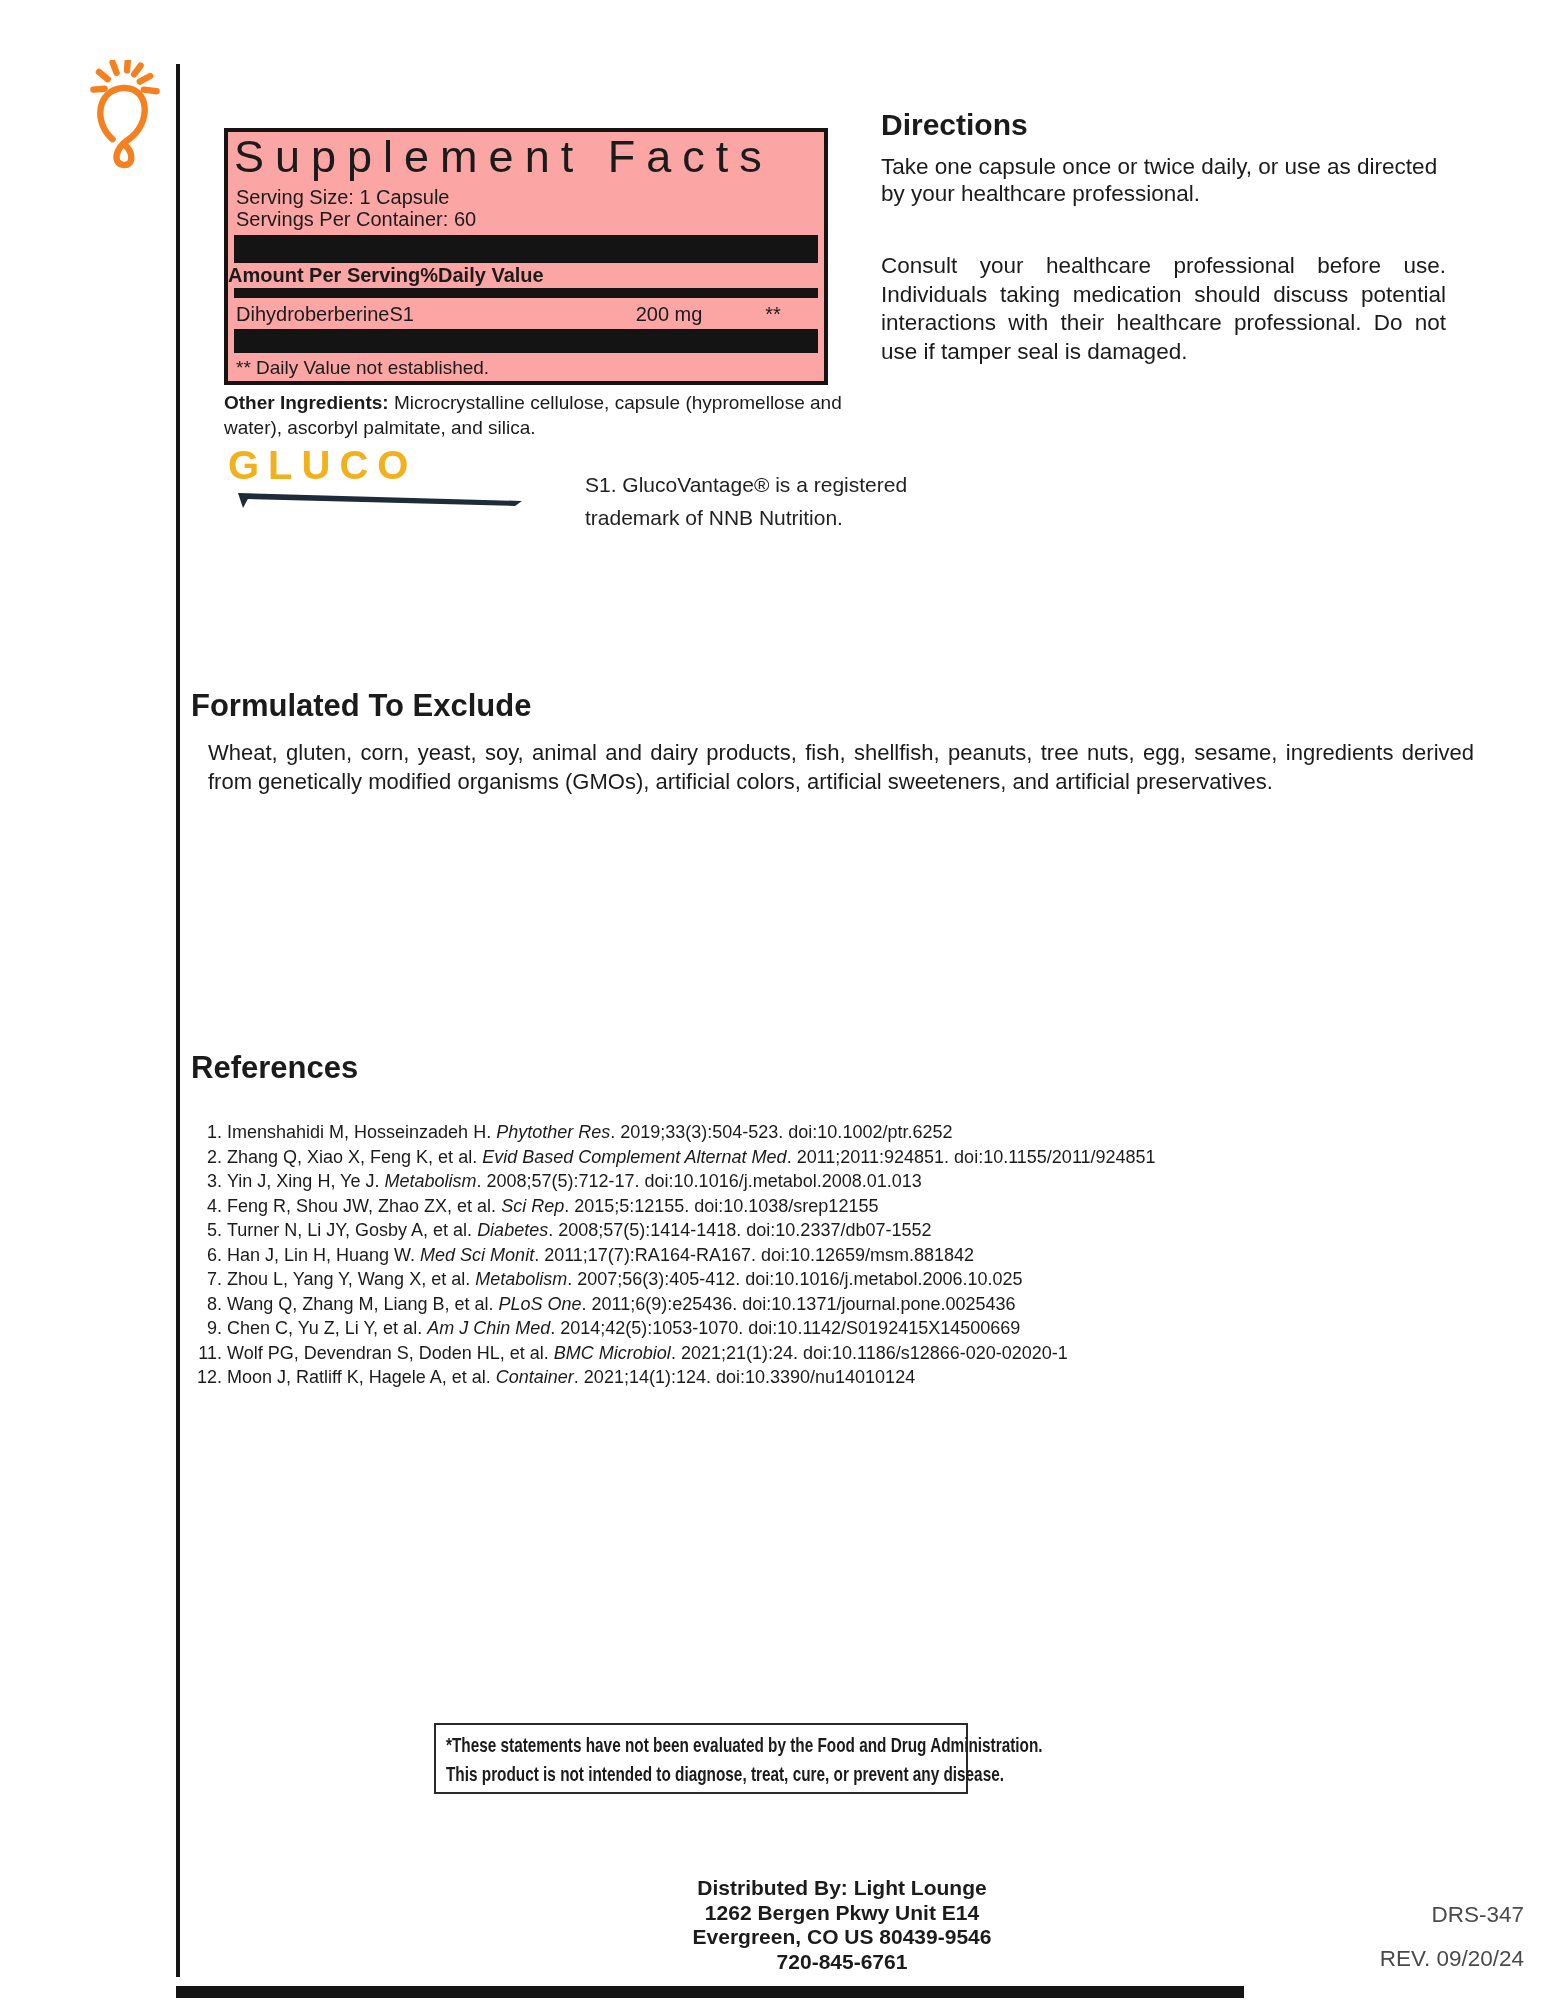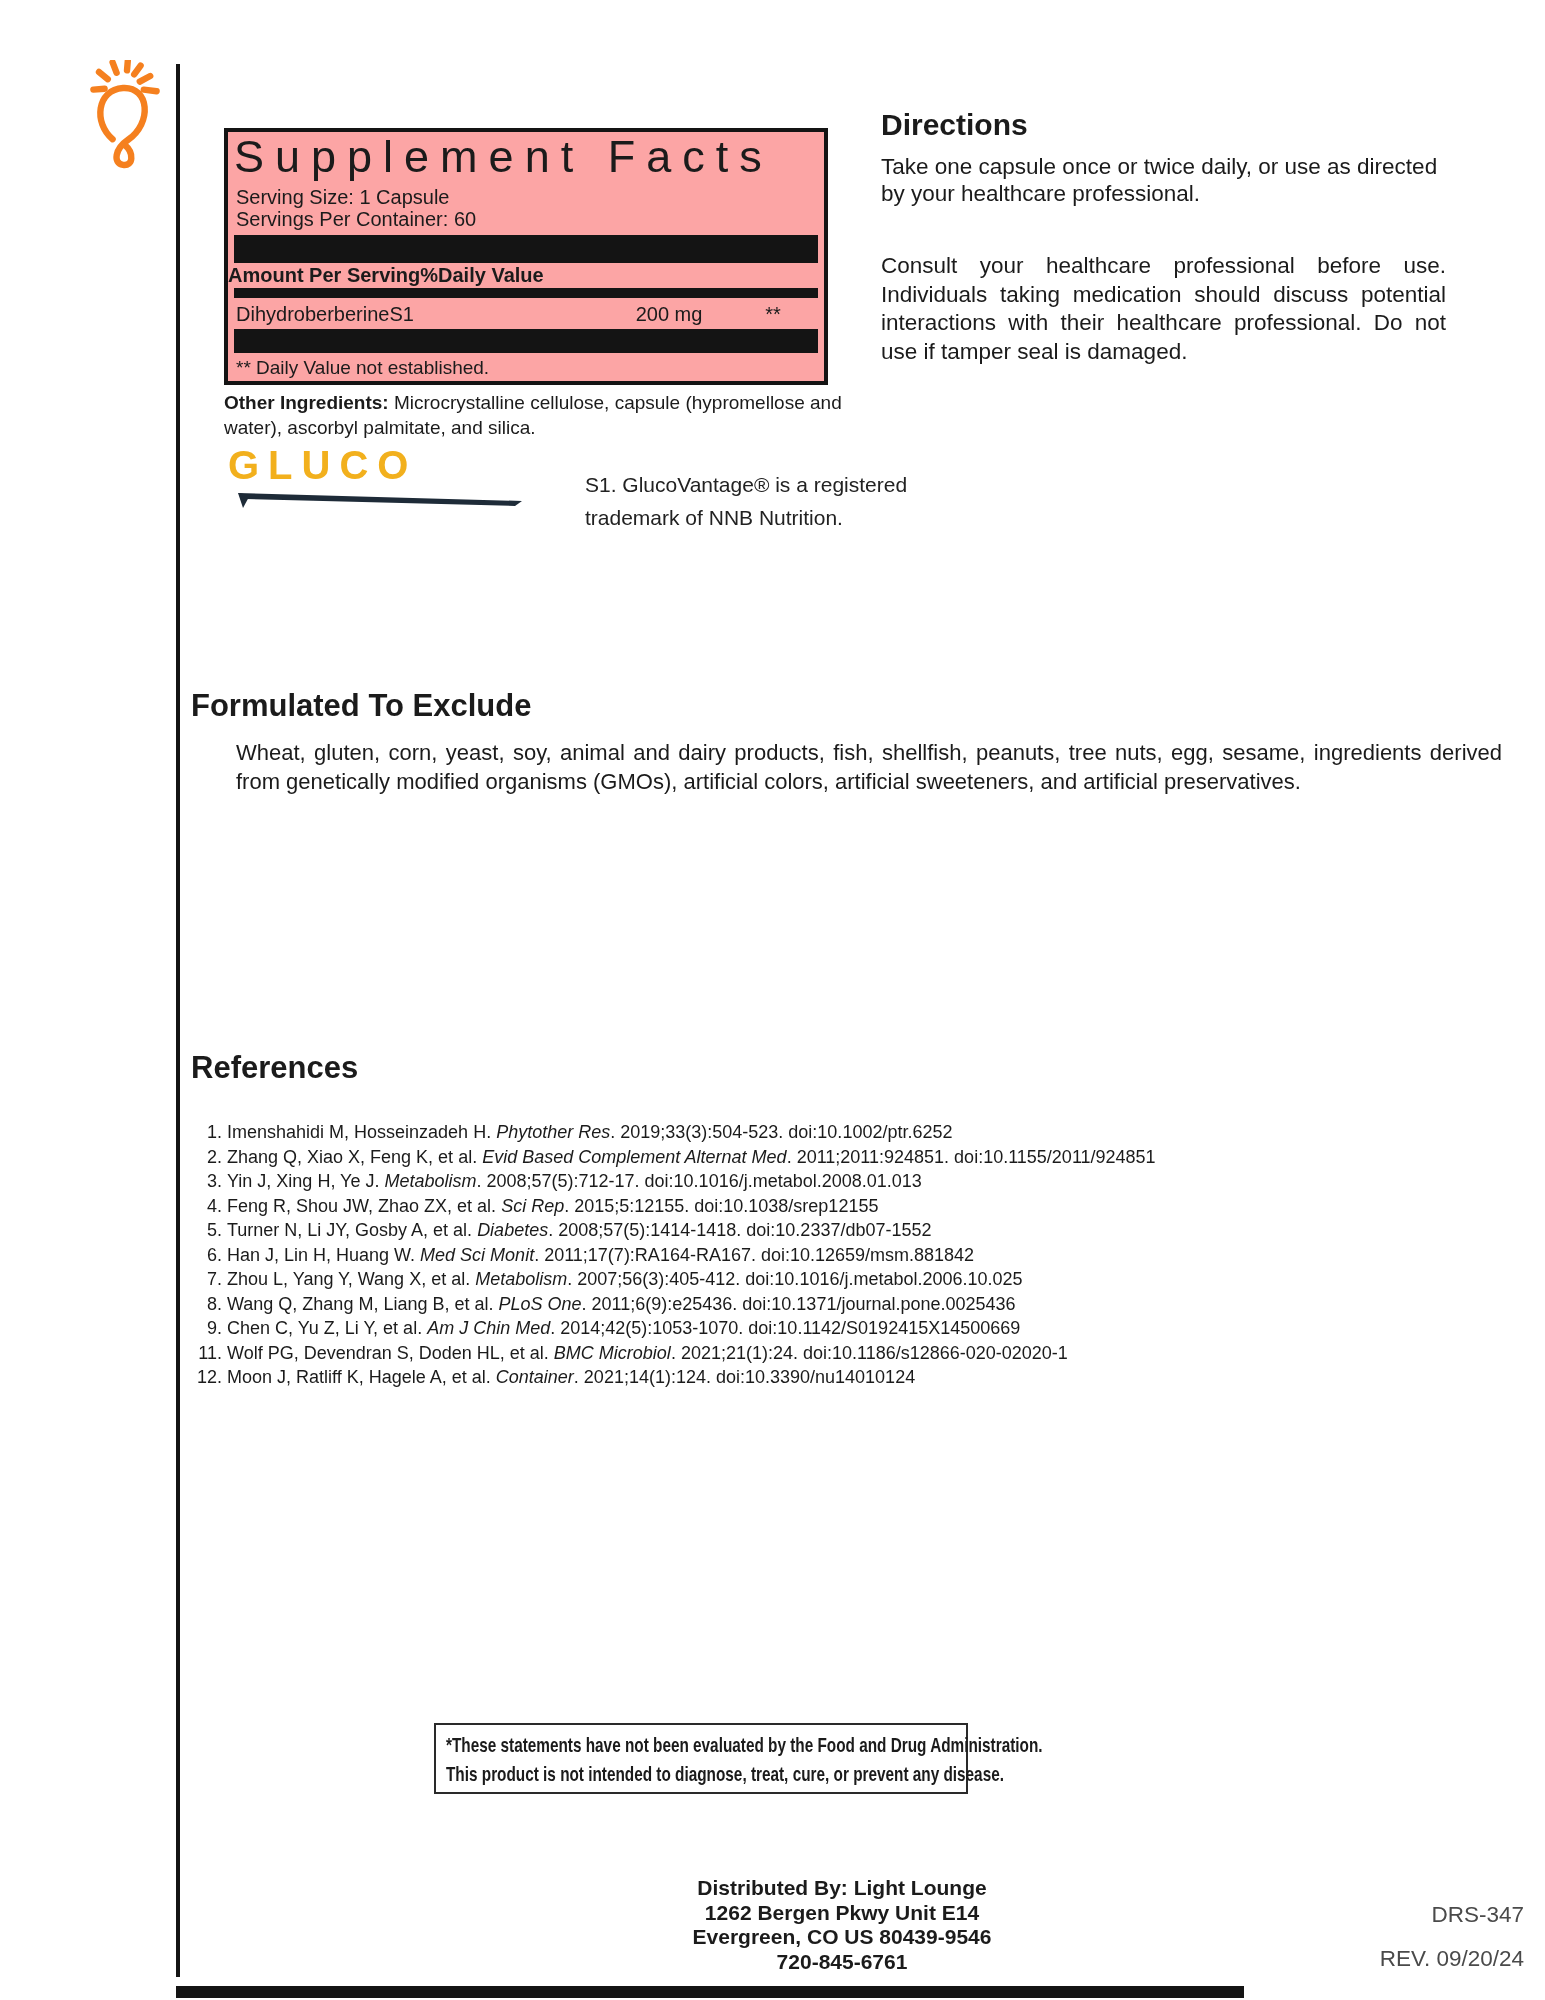--- a/index.html
+++ b/index.html
@@ -39,21 +39,21 @@
   .gv-note{left:585px;top:468px;font-size:21px;line-height:33px;color:#222;}
 
   
   .dir{left:881px;top:106px;width:581px;}
   .h-big{font-size:30px;font-weight:bold;line-height:38px;margin:0;}
   .dir p{font-size:22.5px;line-height:27px;margin:9px 16px 0 0;}
   .dir p.justified{text-align:justify;line-height:28.5px;margin-top:45px;}
 
   
   .fte-h{left:191px;top:688px;font-size:31px;font-weight:bold;}
-  .fte-body{left:208px;top:738px;width:1266px;font-size:22px;line-height:29px;text-align:justify;margin-left:28px;}
+  .fte-body{left:208px;top:738px;width:1266px;font-size:22px;line-height:29px;text-align:justify;}
 
   
   .refs-h{left:191px;top:1050px;font-size:31px;font-weight:bold;}
   .refs{left:196px;top:1120px;width:1190px;font-size:18px;line-height:24.5px;}
   .ref-item{display:flex;}
   .ref-num{width:26px;text-align:right;margin-right:5px;flex:0 0 auto;}
   .ref-journal{font-style:italic;}
 
   
   .fda-box{left:434px;top:1723px;width:520px;height:62px;border:2px solid #2a2a2a;padding:5px 0 0 10px;}

